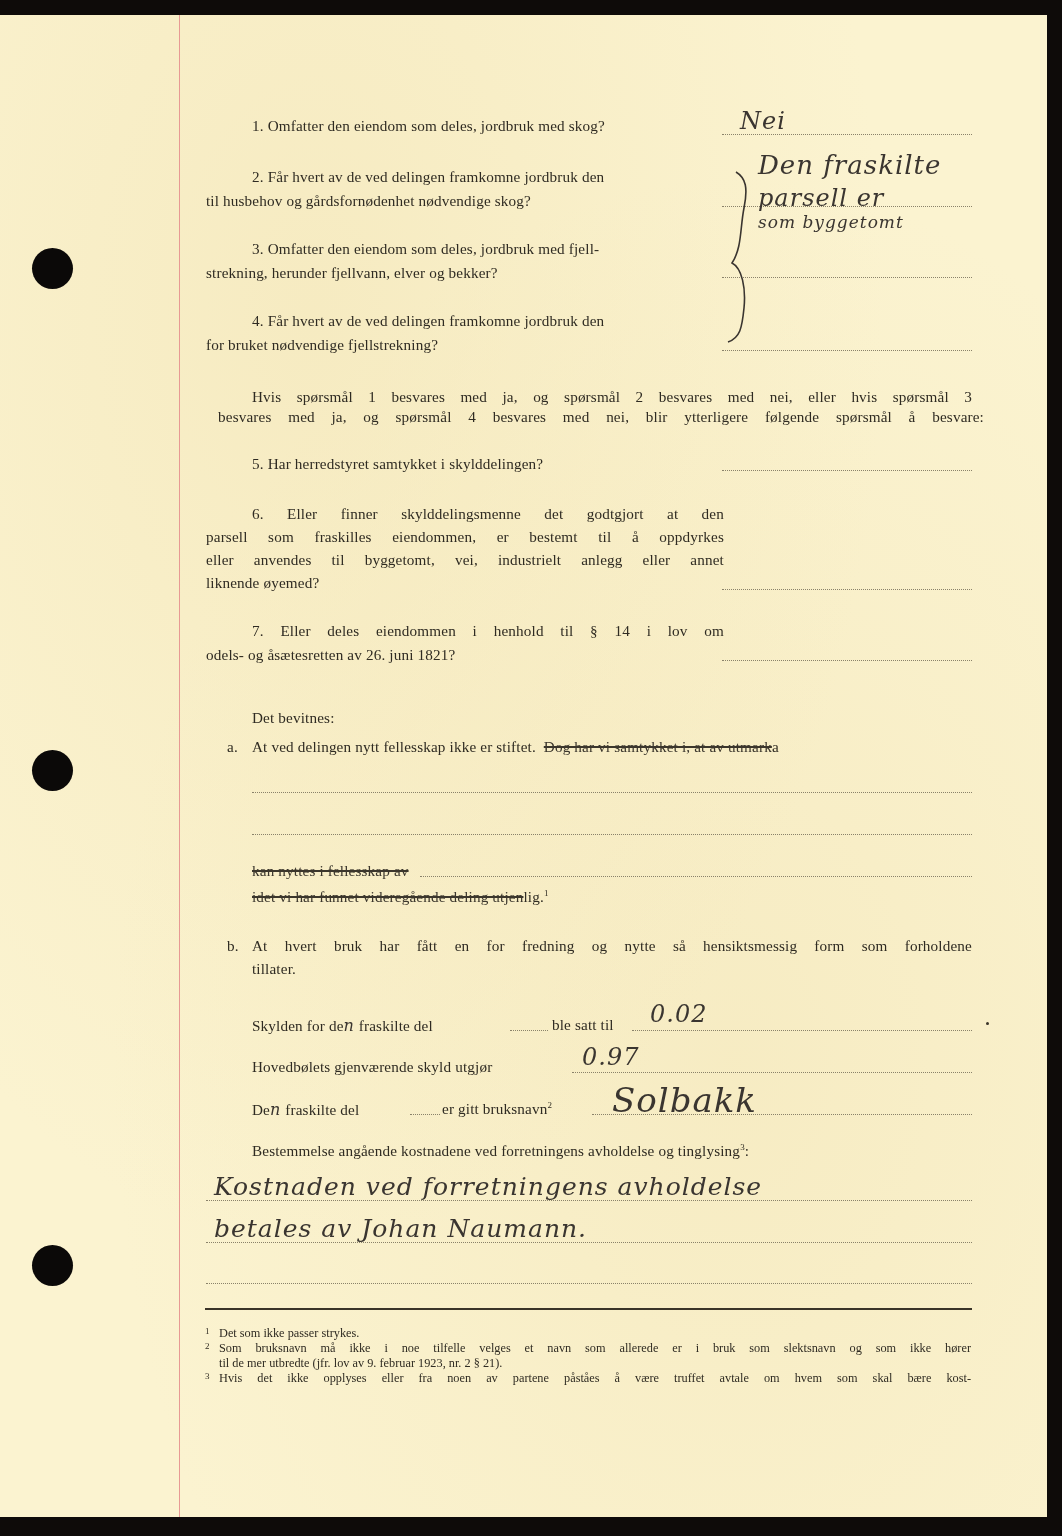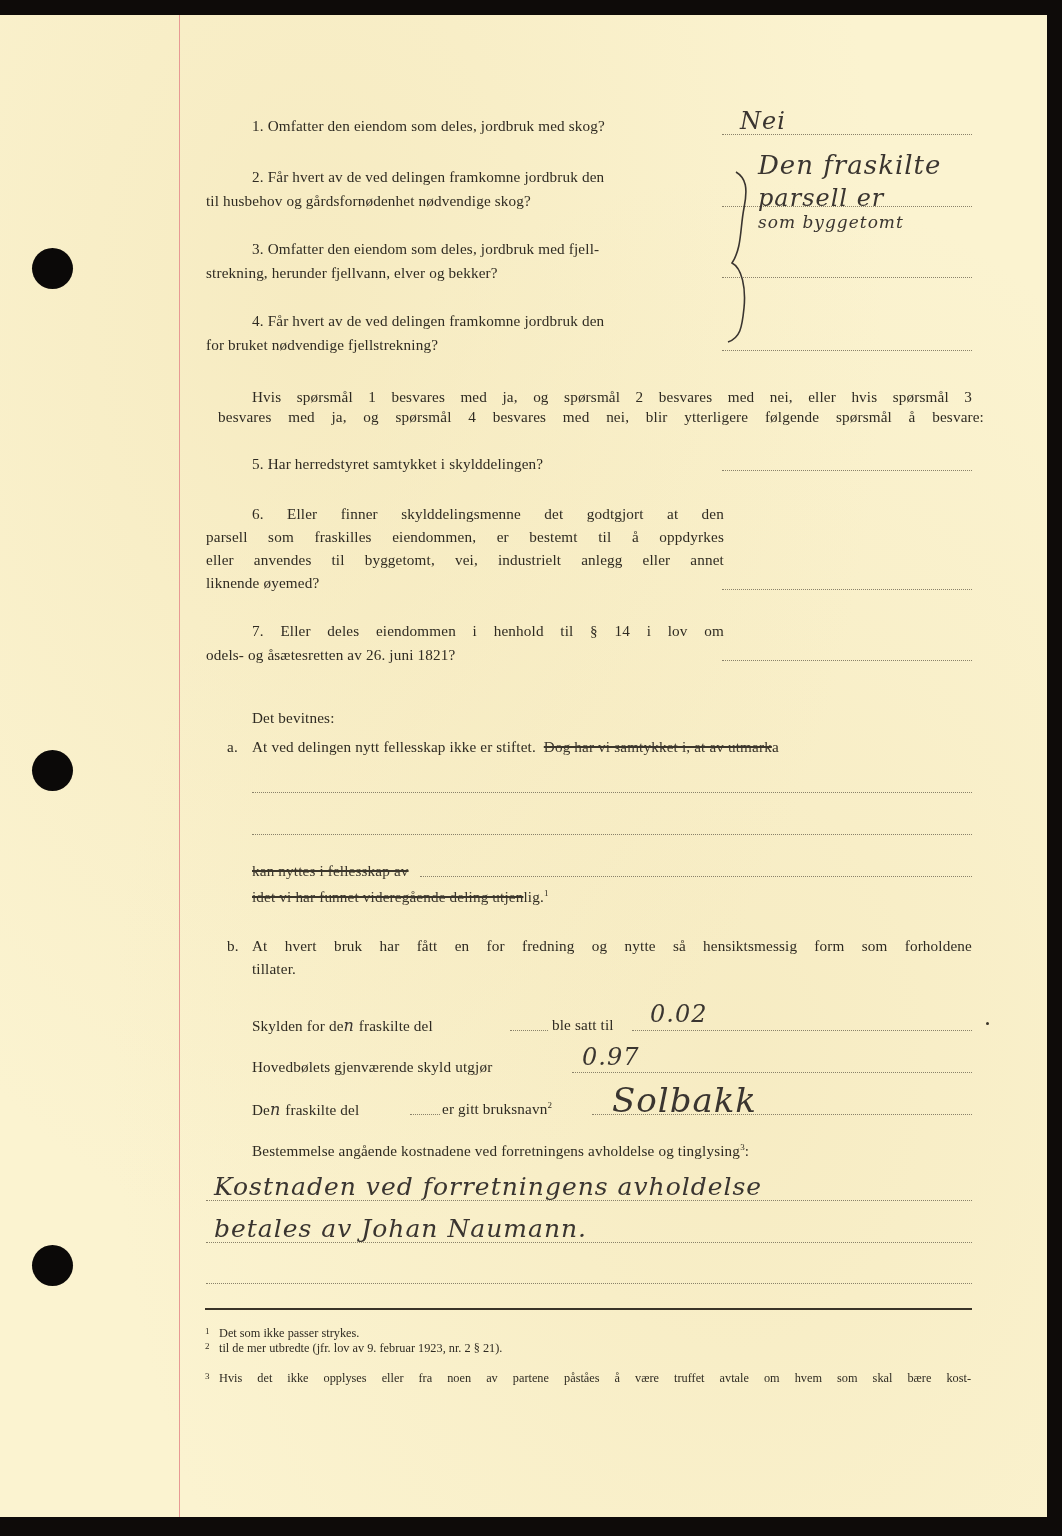--- a/index.html
+++ b/index.html
@@ -161,18 +161,19 @@
 <div class="dots" style="left:206px; width:766px; top:1283px;"></div>
 
 <div class="rule"></div>
 
 <div class="fn" style="left:219px; top:1326px;">
   <span class="num">1</span>
   <span>Det som ikke passer strykes.</span>
 </div>
 <div class="fn" style="left:219px; top:1341px; width:752px;">
   <span class="num">2</span>
+  <div class="just">Som bruksnavn må ikke i noe tilfelle velges et navn som allerede er i bruk som slektsnavn og som ikke hører</div>
   <div>til de mer utbredte (jfr. lov av 9. februar 1923, nr. 2 § 21).</div>
 </div>
 <div class="fn" style="left:219px; top:1371px; width:752px;">
   <span class="num">3</span>
   <div class="just">Hvis det ikke opplyses eller fra noen av partene påståes å være truffet avtale om hvem som skal bære kost-</div>
 </div>
 
 </body></html>

